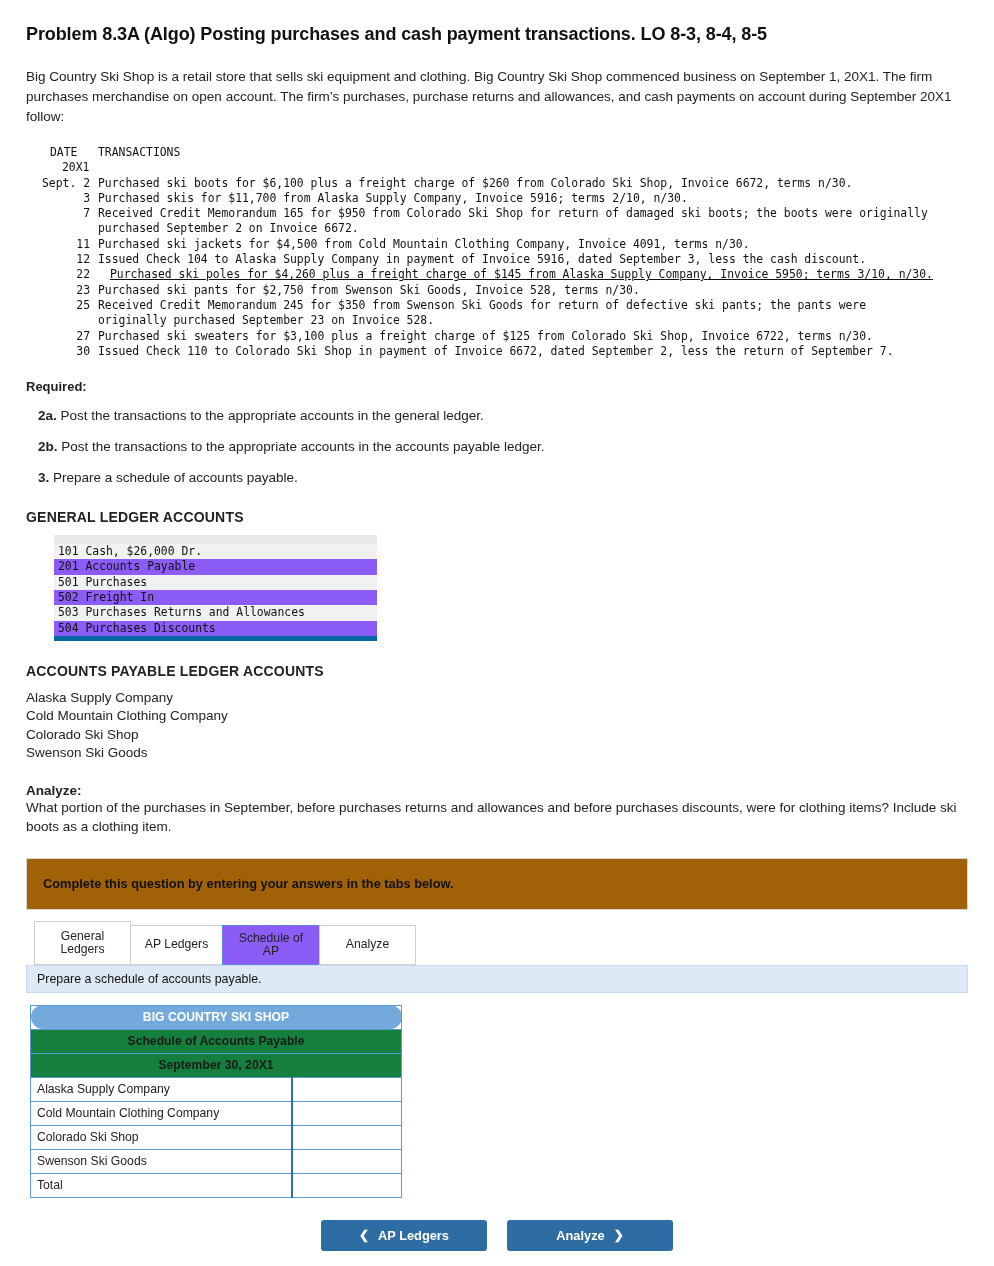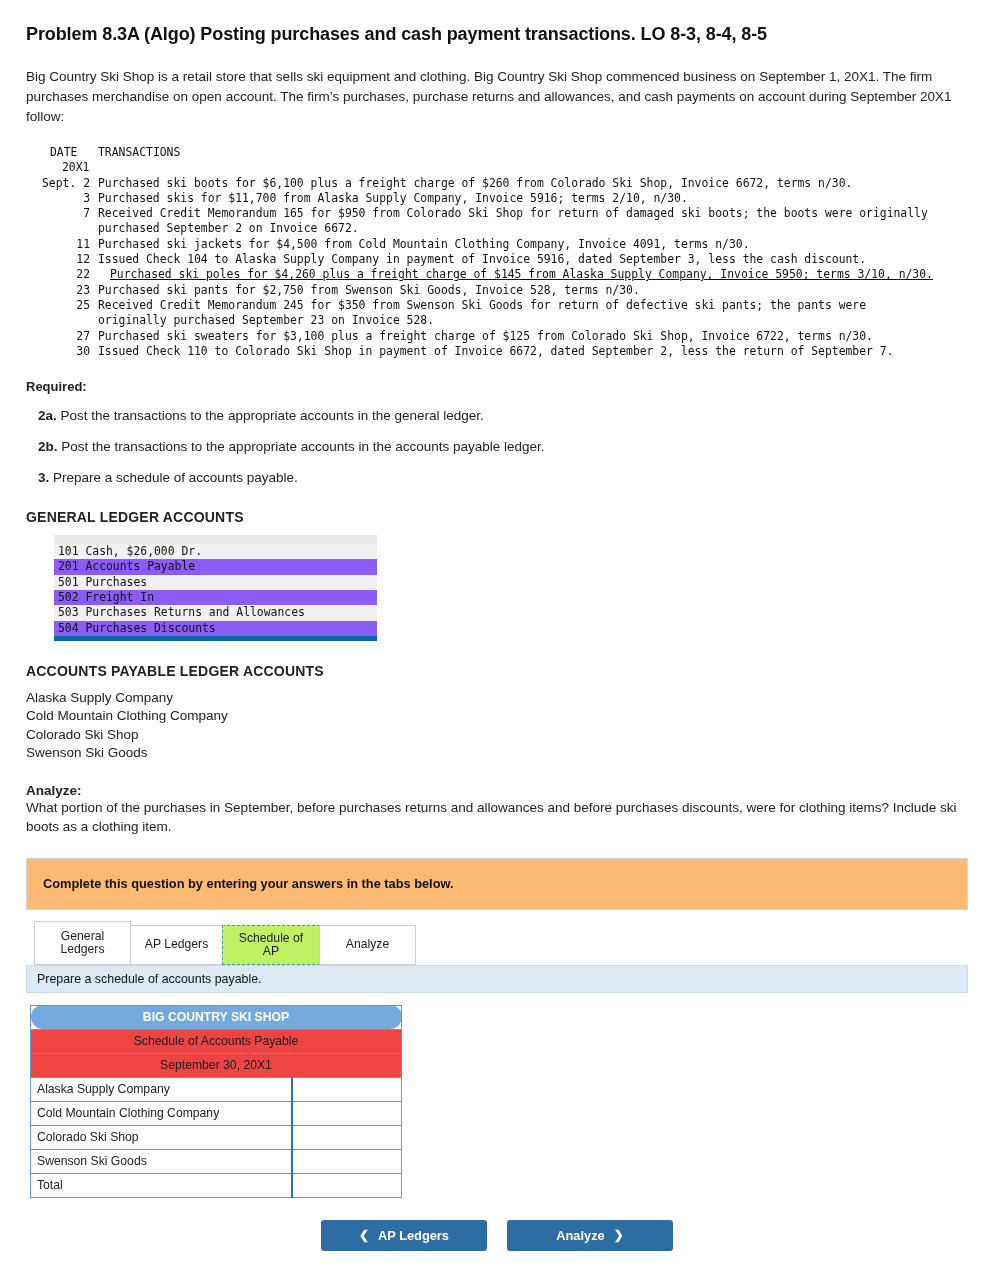--- a/index.html
+++ b/index.html
@@ -37,49 +37,49 @@
     font-family:"DejaVu Sans Mono", monospace;
     font-size:11.4px; line-height:15.3px; color:#111;
     padding-left:4px;
     background:#8b5cf6;
   }
   .gl-row:nth-child(odd){background:#f1f1f1;}
   .ap-list{ font-size:13.5px; line-height:18.5px; margin:0 0 0 0;}
   .analyze-title{ font-size:13.5px; font-weight:bold; margin:20px 0 0 0;}
   .analyze-text{ font-size:13.5px; line-height:19px; margin:0;}
   .panel{
-    margin-top:22px; border:1px solid #d6d6d6; background:#fdba74; height:52px;
+    margin-top:22px; border:1px solid #d6d6d6; background:#a16207; height:52px;
     display:flex; align-items:center; padding-left:16px; box-sizing:border-box;
     width:942px;
   }
   .panel-text{ font-size:12.8px; font-weight:bold; color:#111;}
   .tabs{ display:flex; margin-top:11px; margin-left:8px; align-items:flex-end;}
   .tab{
     border:1px solid #cfcfcf; background:#fff; font-size:12.2px; color:#222;
     padding:8px 12px; box-sizing:border-box; height:40px; display:flex; align-items:center; justify-content:center;
     text-align:center; line-height:13px; margin-right:-1px;
   }
   .tab.multi{ flex-direction:column; height:44px; justify-content:center;}
-  .tab.selected{ border:1px dashed #4a90d9; background:#bef264;}
+  .tab.selected{ border:1px dashed #4a90d9; background:#8b5cf6;}
   .subbar{
     margin-top:0px; background:#ddeaf6; border:1px solid #c8dcef; height:28px; width:942px;
     display:flex; align-items:center; padding-left:10px; box-sizing:border-box;
     font-size:12.4px; color:#111;
   }
   table.sched{
     border-collapse:collapse; margin-top:12px; margin-left:4px;
   }
   table.sched td{
     border:1px solid #5b9bd5; font-size:12.2px; padding:3px 6px; height:17px;
   }
   .sched-head{
     background:#74a9dc; color:#fff; font-weight:bold; text-align:center; font-size:12.6px;border-radius:12px;
   }
   .sched-head2{
-    background:#ef4444; color:#1a1a1a; font-weight:normal; text-align:center; font-size:12.2px;margin-top:25px;
+    background:#15803d; color:#1a1a1a; font-weight:bold; text-align:center; font-size:12.2px;margin-top:25px;
   }
   .name-cell{width:248px; background:#fff;}
   .val-cell{width:96px; background:#fff; border-left:2px solid #2f6fb0 !important;}
   .footer-btns{
     display:flex; gap:20px; justify-content:center; margin-top:22px;
   }
   .btn{
     background:#2e6da4; color:#fff; font-size:12.8px; font-weight:bold;
     border:none; border-radius:3px; height:31px; display:flex; align-items:center; justify-content:center;
     cursor:pointer;

